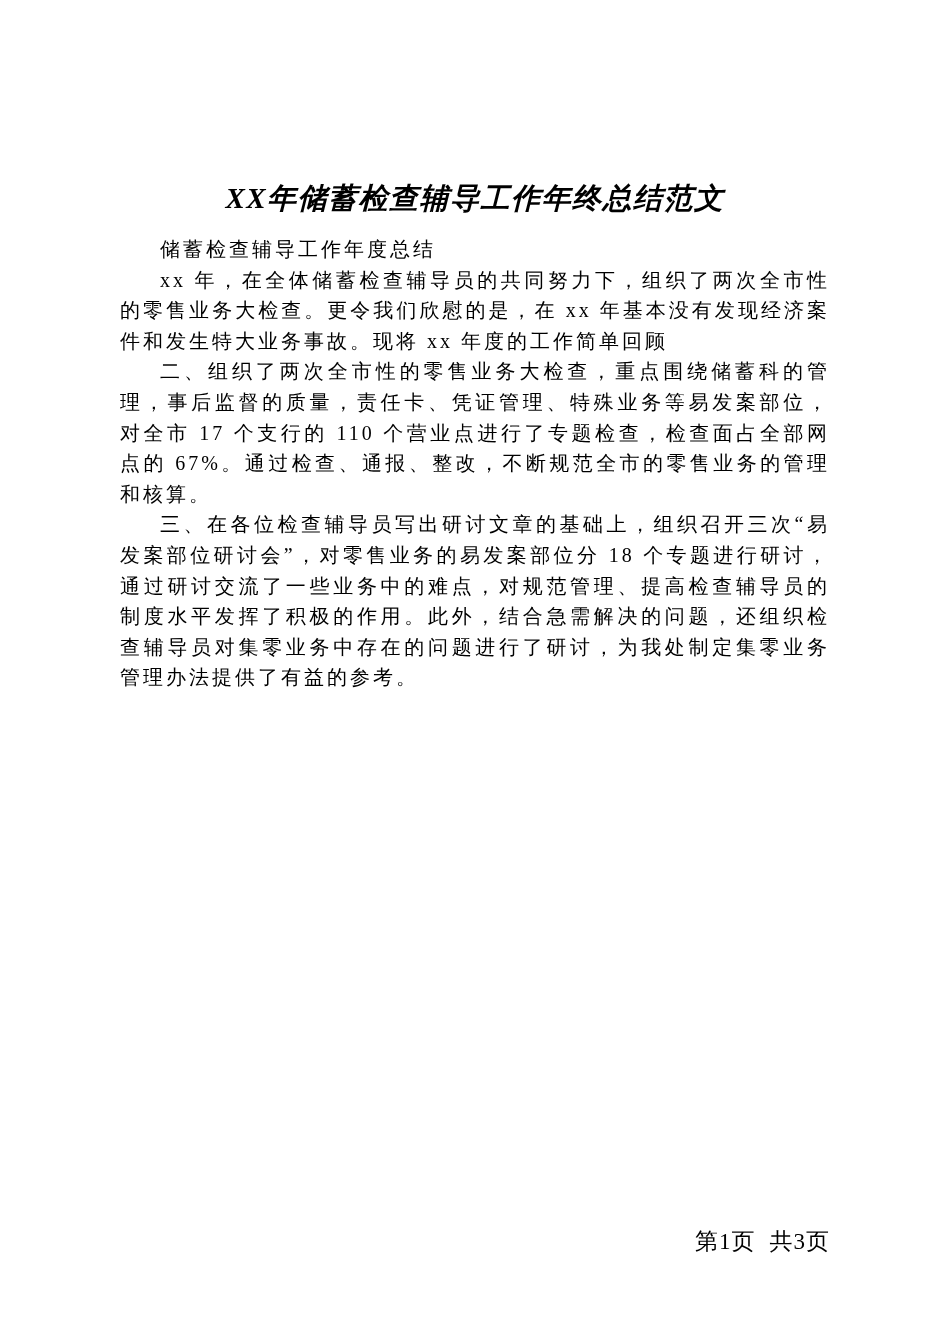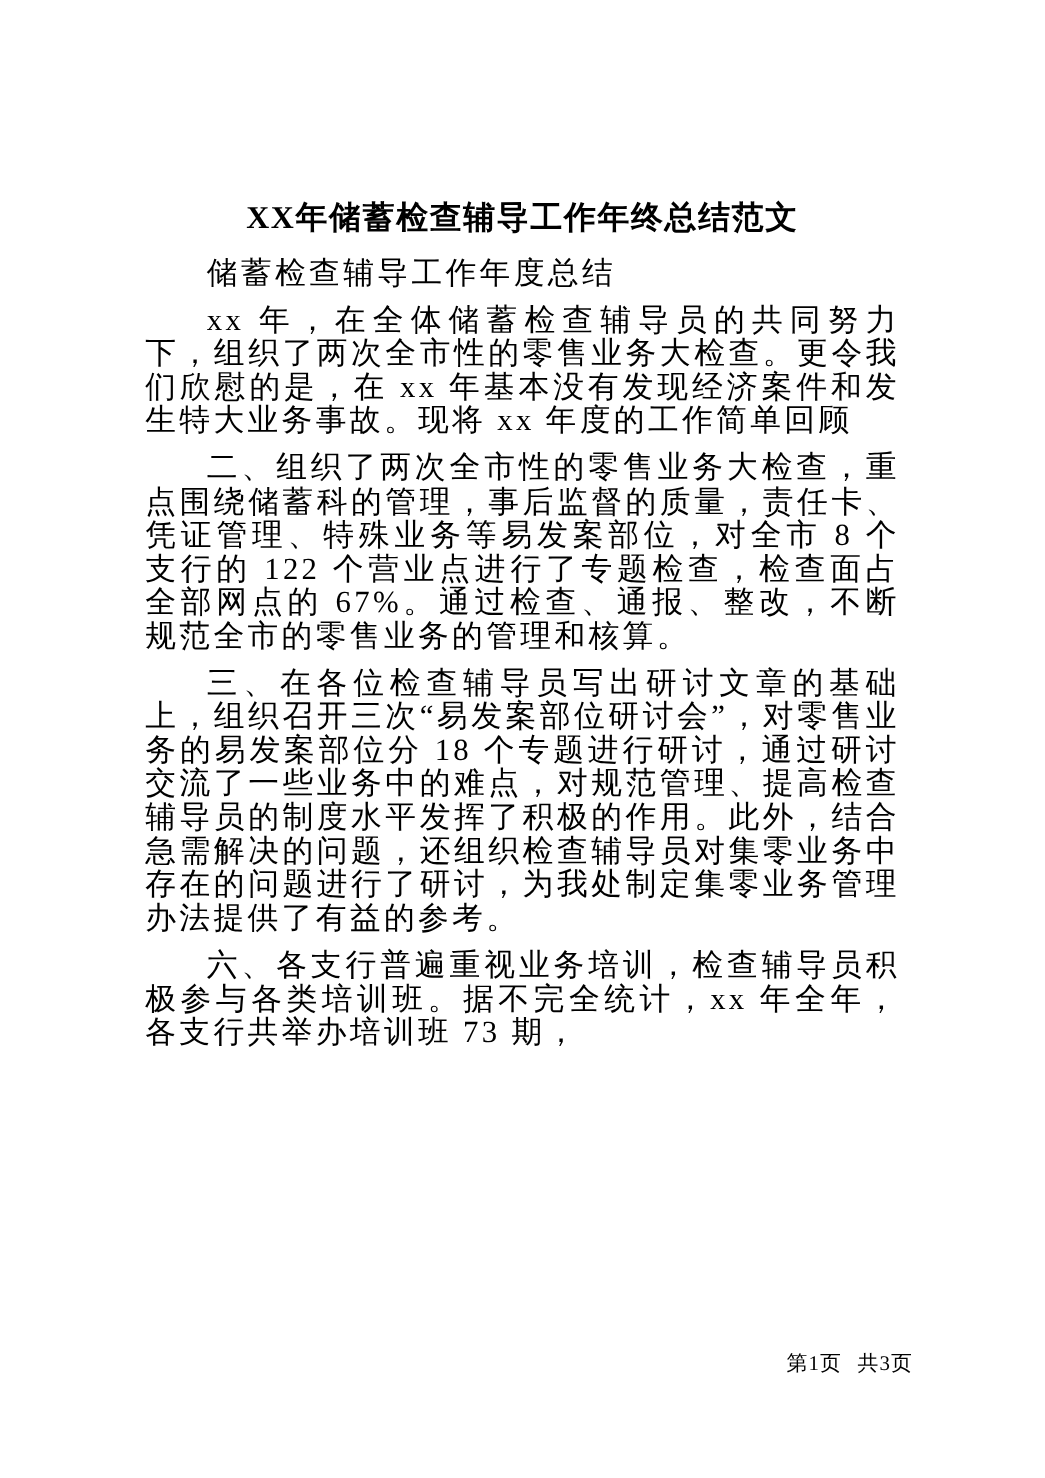--- a/index.html
+++ b/index.html
@@ -19,55 +19,55 @@
     overflow: hidden;
   }
   .doc-title {
     margin: 0 0 16px 0;
     font-size: 29px;
     font-weight: bold;
     text-align: center;
     line-height: 40px;
     letter-spacing: 1.5px;
     white-space: nowrap;
+    font-style: italic;
   }
   .doc-body p {
-    margin: 12px;
-    font-size: 28px;
+    margin: 0;
+    font-size: 20px;
     line-height: 30.6px;
     letter-spacing: 3px;
     text-align: justify;
     text-justify: inter-ideograph;
     text-indent: 2em;
     word-break: break-all;
   }
   .page-footer {
     position: absolute;
     right: 120px;
     top: 1226px;
-    font-size: 19px;
+    font-size: 23px;
     letter-spacing: 1px;
     color: #000000;
   }
   .page-footer .total {
     margin-left: 14px;
   }
 </style>
 </head>
 <body>
 
 <div class="page">
 
   <h1 class="doc-title">XX年储蓄检查辅导工作年终总结范文</h1>
 
   <div class="doc-body">
     <p>储蓄检查辅导工作年度总结</p>
     <p>xx 年，在全体储蓄检查辅导员的共同努力下，组织了两次全市性的零售业务大检查。更令我们欣慰的是，在 xx 年基本没有发现经济案件和发生特大业务事故。现将 xx 年度的工作简单回顾</p>
-    <p>二、组织了两次全市性的零售业务大检查，重点围绕储蓄科的管理，事后监督的质量，责任卡、凭证管理、特殊业务等易发案部位，对全市 8 个支行的 122 个营业点进行了专题检查，检查面占全部网点的 67%。通过检查、通报、整改，不断规范全市的零售业务的管理和核算。</p>
+    <p>二、组织了两次全市性的零售业务大检查，重点围绕储蓄科的管理，事后监督的质量，责任卡、凭证管理、特殊业务等易发案部位，对全市 17 个支行的 110 个营业点进行了专题检查，检查面占全部网点的 67%。通过检查、通报、整改，不断规范全市的零售业务的管理和核算。</p>
     <p>三、在各位检查辅导员写出研讨文章的基础上，组织召开三次“易发案部位研讨会”，对零售业务的易发案部位分 18 个专题进行研讨，通过研讨交流了一些业务中的难点，对规范管理、提高检查辅导员的制度水平发挥了积极的作用。此外，结合急需解决的问题，还组织检查辅导员对集零业务中存在的问题进行了研讨，为我处制定集零业务管理办法提供了有益的参考。</p>
-    <p>六、各支行普遍重视业务培训，检查辅导员积极参与各类培训班。据不完全统计，xx 年全年，各支行共举办培训班 73 期，</p>
   </div>
 
   <div class="page-footer">
     <span class="current">第1页</span><span class="total">共3页</span>
   </div>
 
 </div>
 
 </body></html>

